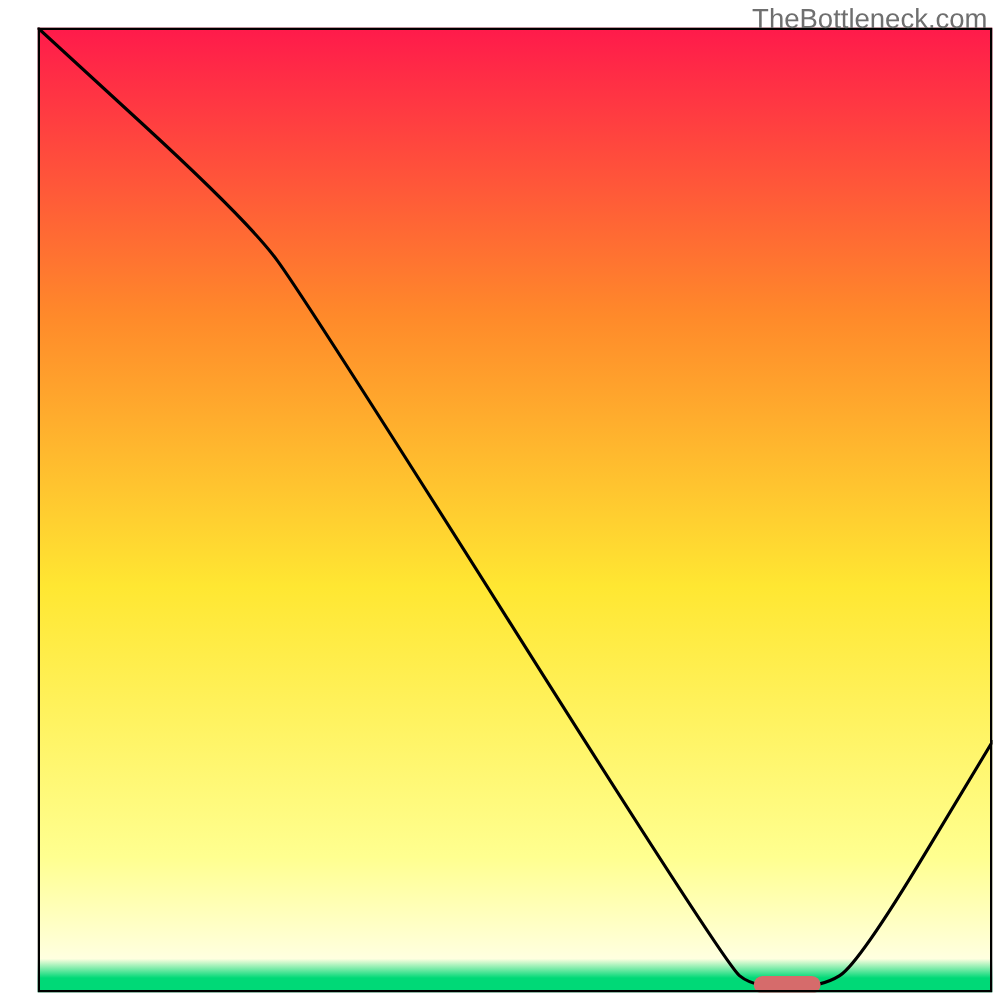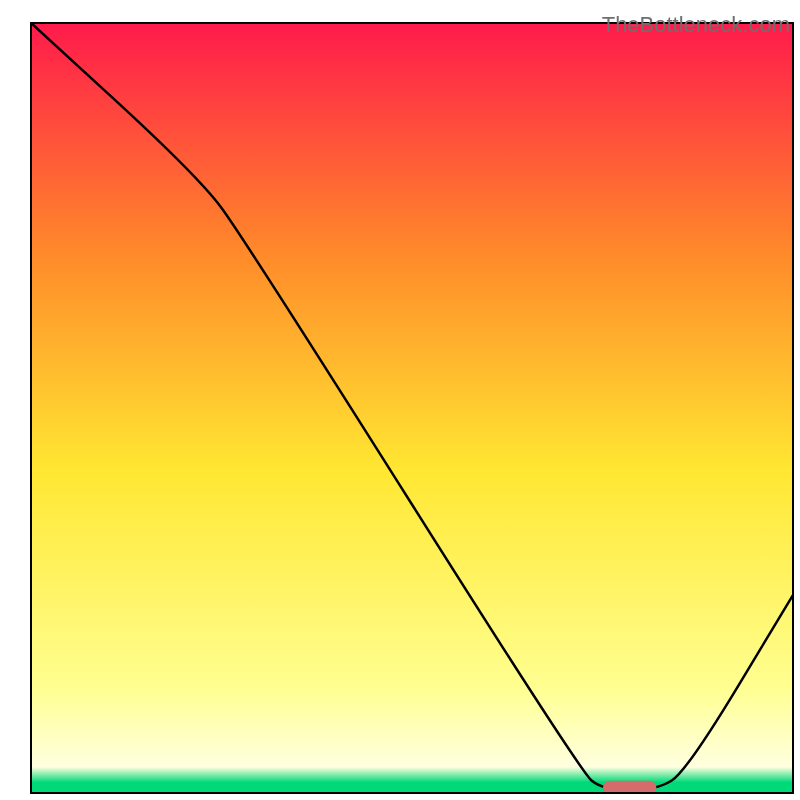--- a/index.html
+++ b/index.html
@@ -11,21 +11,21 @@
     background: #ffffff;
     font-family: Arial, Helvetica, sans-serif;
   }
   .container {
     position: relative;
     width: 800px;
     height: 800px;
   }
   .watermark {
     position: absolute;
-    top: 12px;
+    top: 2px;
     right: 10px;
     color: #6f6f6f;
     font-size: 22px;
     font-weight: 500;
     z-index: 5;
   }
   .plot {
     position: absolute;
     top: 22px;
     left: 30px;

